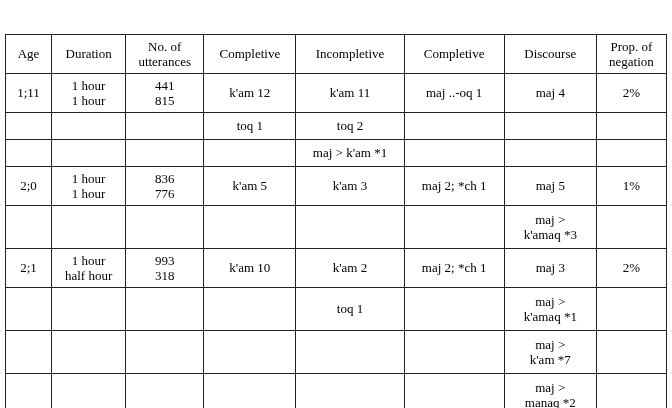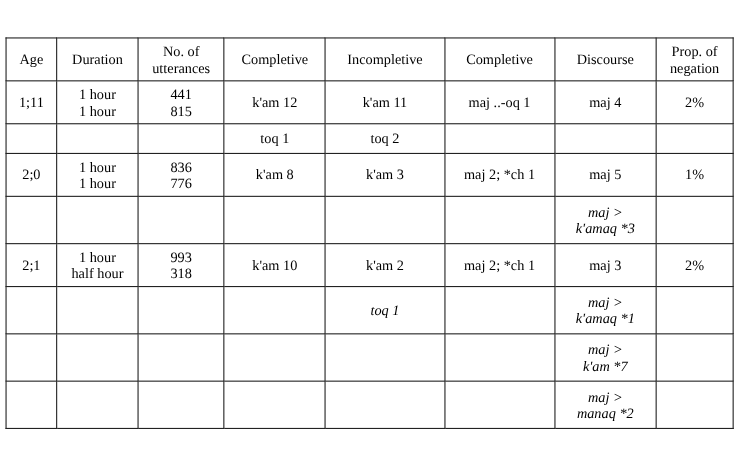--- a/index.html
+++ b/index.html
@@ -41,21 +41,20 @@
     font-size: 13px;
   }
   .r-data td {
     height: 34px;
   }
   .r-small td {
     height: 22px;
   }
   .r-two td {
     height: 38px;
-    font-style: italic;
   }
   .stack {
     display: block;
     line-height: 1.18;
   }
   .hdr-multiline {
     line-height: 1.15;
   }
   col.c-age { width: 46px; }
   col.c-dur { width: 74px; }
@@ -162,35 +161,61 @@
             <span class="stack"></span>
           </td>
         <td>
             <span class="stack"></span>
           </td>
         <td>
             <span class="stack"></span>
           </td>
       </tr>
 
+      <tr class="r-small">
+        <td>
+            <span class="stack"></span>
+          </td>
+        <td>
+            <span class="stack"></span>
+          </td>
+        <td>
+            <span class="stack"></span>
+          </td>
+        <td>
+            <span class="stack"></span>
+          </td>
+        <td>
+            <span class="stack">maj &gt; k'am *1</span>
+          </td>
+        <td>
+            <span class="stack"></span>
+          </td>
+        <td>
+            <span class="stack"></span>
+          </td>
+        <td>
+            <span class="stack"></span>
+          </td>
+      </tr>
 
       <tr class="r-data">
         <td>
             <span class="stack">2;0</span>
           </td>
         <td>
           <span class="stack">1 hour</span>
           <span class="stack">1 hour</span>
         </td>
         <td>
           <span class="stack">836</span>
           <span class="stack">776</span>
         </td>
         <td>
-            <span class="stack">k'am 8</span>
+            <span class="stack">k'am 5</span>
           </td>
         <td>
             <span class="stack">k'am 3</span>
           </td>
         <td>
             <span class="stack">maj 2; *ch 1</span>
           </td>
         <td>
             <span class="stack">maj 5</span>
           </td>

